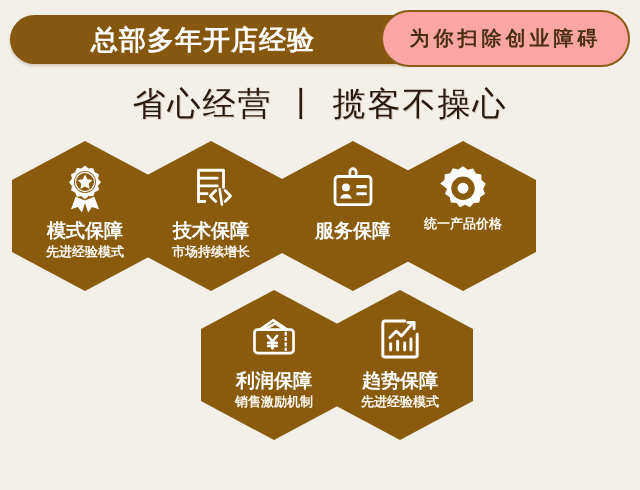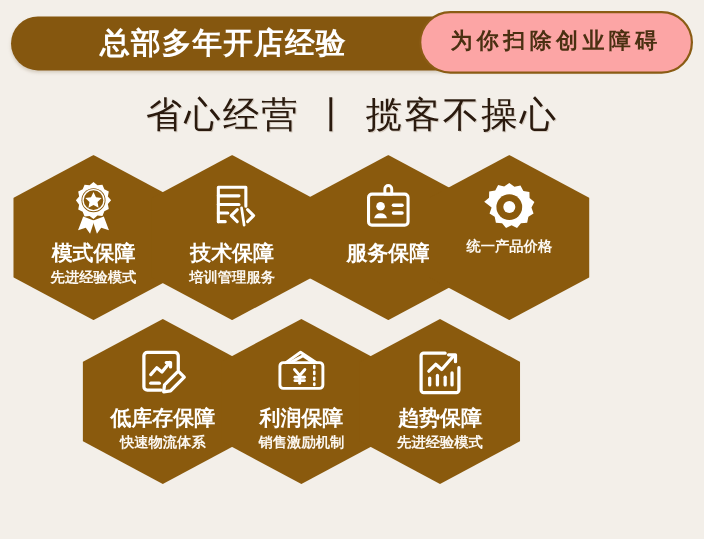--- a/index.html
+++ b/index.html
@@ -180,21 +180,21 @@
           <path d="M16 18 H40"></path>
           <path d="M16 28 H40"></path>
           <path d="M16 38 H27"></path>
           <path d="M16 48 H24"></path>
           <path d="M38 48 l-7-7 7-7"></path>
           <path d="M50 34 l7 7 -7 7"></path>
           <path d="M46 52 L43 32" stroke-width="3.2"></path>
         </svg>
       </span>
       <span class="hex-title">技术保障</span>
-      <span class="hex-sub">培训管理服务</span>
+      <span class="hex-sub">市场持续增长</span>
     </div>
   </div>
 
   <div class="hex r1 c3">
     <div class="hex-inner">
       <span class="hex-icon">
         <svg viewBox="0 0 64 64" fill="none" xmlns="http://www.w3.org/2000/svg">
           <path d="M28 10 a4 4 0 0 1 8 0 v6 h-8 z" stroke="#ffffff" stroke-width="3.4" stroke-linejoin="round"></path>
           <rect x="9" y="16" width="46" height="36" rx="4" stroke="#ffffff" stroke-width="3.6"></rect>
           <circle cx="23" cy="30" r="5" fill="#ffffff"></circle>
@@ -213,35 +213,20 @@
         <svg viewBox="0 0 64 64" xmlns="http://www.w3.org/2000/svg">
           <path fill="#ffffff" d="M32 3 l6 4.4 7-1.6 3.4 6.4 7 1.2 .2 7.2 5.6 4.6-3.4 6.4 2.4 6.8-6 3.8-1.4 7-7.2.6-4.6 5.6-6.4-3.2-6.4 3.2-4.6-5.6-7.2-.6-1.4-7-6-3.8 2.4-6.8L2.8 24.8 8.4 20.2 8.6 13l7-1.2L19 5.4l7 1.6z"></path>
           <circle cx="32" cy="31" r="15" fill="#8a5a0d"></circle>
           <circle cx="32" cy="31" r="7" fill="#ffffff"></circle>
         </svg>
       </span>
       <span class="hex-sub">统一产品价格</span>
     </div>
   </div>
 
-  <div class="hex r2 c1 row2">
-    <div class="hex-inner">
-      <span class="hex-icon">
-        <svg viewBox="0 0 64 64" fill="none" stroke="#ffffff" stroke-width="3.8" stroke-linecap="round" stroke-linejoin="round" xmlns="http://www.w3.org/2000/svg">
-          <path d="M50 28 V12 a4 4 0 0 0-4-4 H14 a4 4 0 0 0-4 4 v36 a4 4 0 0 0 4 4 h16"></path>
-          <path d="M18 34 l7-8 6 5 9-11"></path>
-          <path d="M36 20 h5 v5"></path>
-          <path d="M18 44 h10"></path>
-          <path d="M50 30 l7 7 -16 16 -8 1 1-8 z"></path>
-        </svg>
-      </span>
-      <span class="hex-title">低库存保障</span>
-      <span class="hex-sub">快速物流体系</span>
-    </div>
-  </div>
 
   <div class="hex r2 c2 row2">
     <div class="hex-inner">
       <span class="hex-icon">
         <svg viewBox="0 0 64 64" fill="none" stroke="#ffffff" stroke-width="3.4" stroke-linecap="round" stroke-linejoin="round" xmlns="http://www.w3.org/2000/svg">
           <path d="M14 20 L31 8 l18 12"></path>
           <path d="M19 20 L34 12 l12 8"></path>
           <rect x="7" y="20" width="50" height="30" rx="4"></rect>
           <path d="M47 24 v22" stroke-dasharray="2.4 4.4" stroke-width="3"></path>
           <path d="M24 28 l6 7 6-7"></path>

